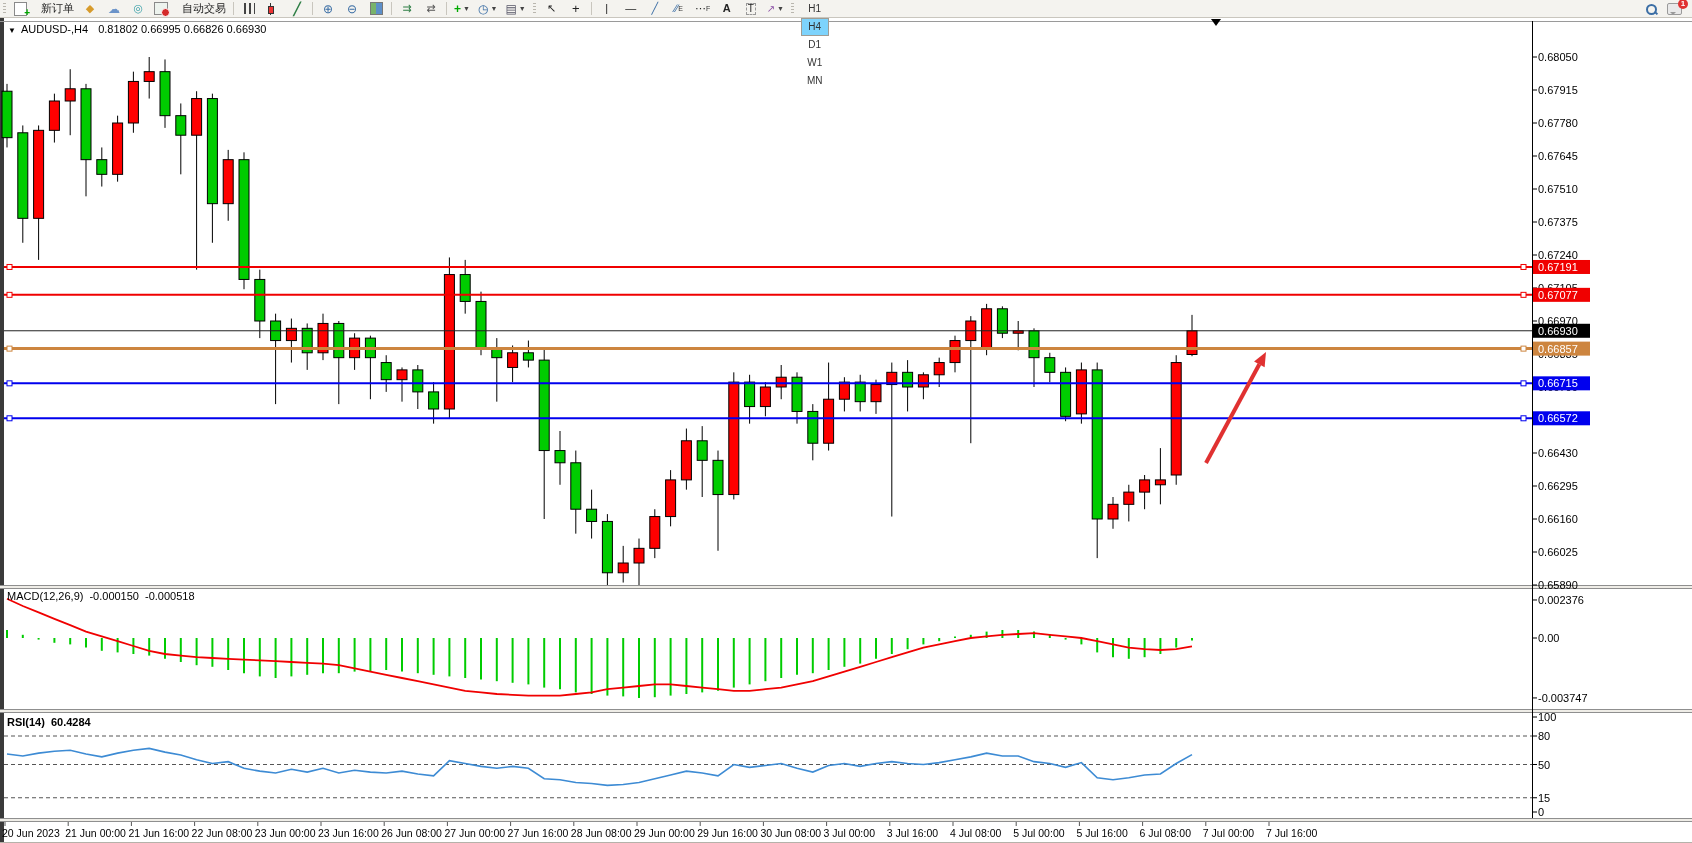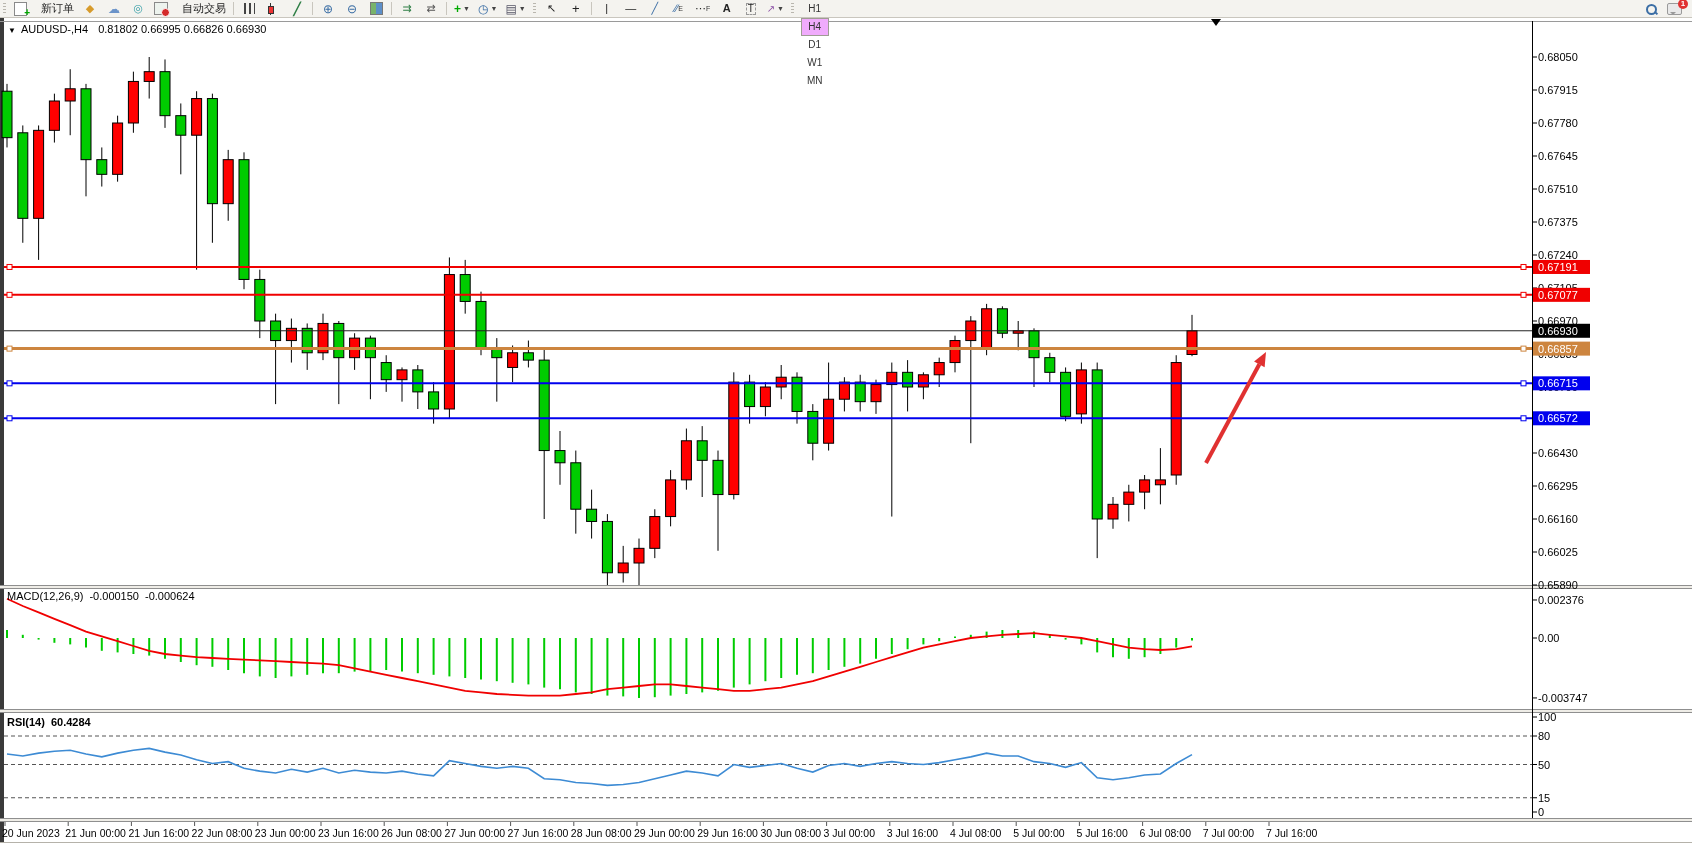--- a/index.html
+++ b/index.html
@@ -6,21 +6,21 @@
     font-family:"Liberation Sans",sans-serif;}
   #stage{position:relative;width:1692px;height:843px;background:#fff;}
   
   #toolbar{position:absolute;left:0;top:0;width:1692px;height:17px;background:#f4f3ef;
     border-bottom:1px solid #c9c6be;display:flex;align-items:center;font-size:11px;color:#222;z-index:5;}
   .grip{width:3px;height:12px;margin:0 4px 0 3px;
     background:repeating-linear-gradient(180deg,#b9b6ae 0 1px,transparent 1px 3px);}
   .vsep{width:1px;height:13px;background:#c9c6be;margin:0 3px;}
   .tbtn{height:16px;min-width:16px;display:flex;align-items:center;justify-content:center;
     padding:0 2px;margin:0 1px;border:1px solid transparent;cursor:default;white-space:nowrap;}
-  .tbtn.active{background:#f0abfc;border:1px solid #9f9c94;}
+  .tbtn.active{background:#7dd3fc;border:1px solid #9f9c94;}
   .tbtn .cap{margin-left:14px;}
   .caret{font-size:7px;color:#444;margin-left:2px;}
   .ic{display:inline-block;line-height:1;}
   .ic-doc{position:relative;width:11px;height:12px;background:#fff;border:1px solid #8a8a8a;}
   .ic-doc .plus{position:absolute;right:-4px;bottom:-3px;color:#0a0;font-weight:bold;font-size:10px;}
   .ic-horn{color:#d79b2c;font-size:11px;}
   .ic-cloud{color:#6b93c9;font-size:12px;}
   .ic-sonar{color:#2d9aa3;font-size:11px;}
   .ic-at{position:relative;width:12px;height:11px;border:1px solid #8a8a8a;background:#edf3ee;}
   .ic-at .dot{position:absolute;right:-3px;bottom:-3px;width:7px;height:7px;border-radius:50%;
@@ -562,18 +562,18 @@
       <text x="1202.8" y="837" font-size="10.5" fill="#000">7 Jul 00:00</text>
       <line x1="1269" y1="822" x2="1269" y2="826" stroke="#555"></line>
       <text x="1266" y="837" font-size="10.5" fill="#000">7 Jul 16:00</text>
       <line x1="0" y1="842.5" x2="1692" y2="842.5" stroke="#b5b2aa"></line>
     </svg>
 
   <div class="ovl" id="chart-title">
     <span class="tri">▼</span><span class="sp">AUDUSD-,H4</span><span>0.81802 0.66995 0.66826 0.66930</span>
   </div>
   <div class="ovl" id="macd-label">
-    <span>MACD(12,26,9)</span><span class="lblgap">-0.000150</span><span class="lblgap">-0.000624</span>
+    <span>MACD(12,26,9)</span><span class="lblgap">-0.000150</span><span class="lblgap">-0.000518</span>
   </div>
   <div class="ovl" id="rsi-label">
     <span>RSI(14)</span><span class="lblgap">60.4284</span>
   </div>
 </div>
 
 </body></html>

